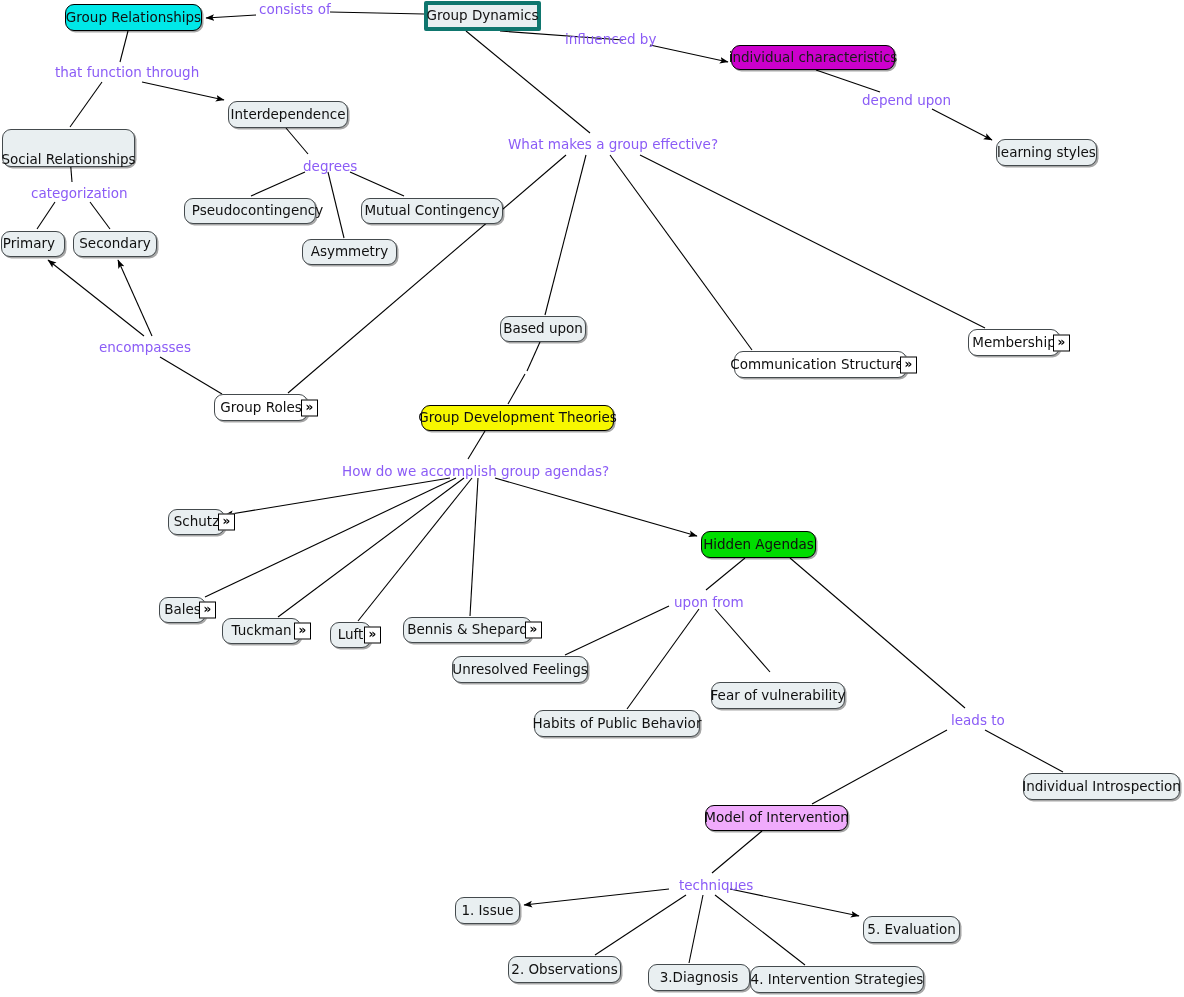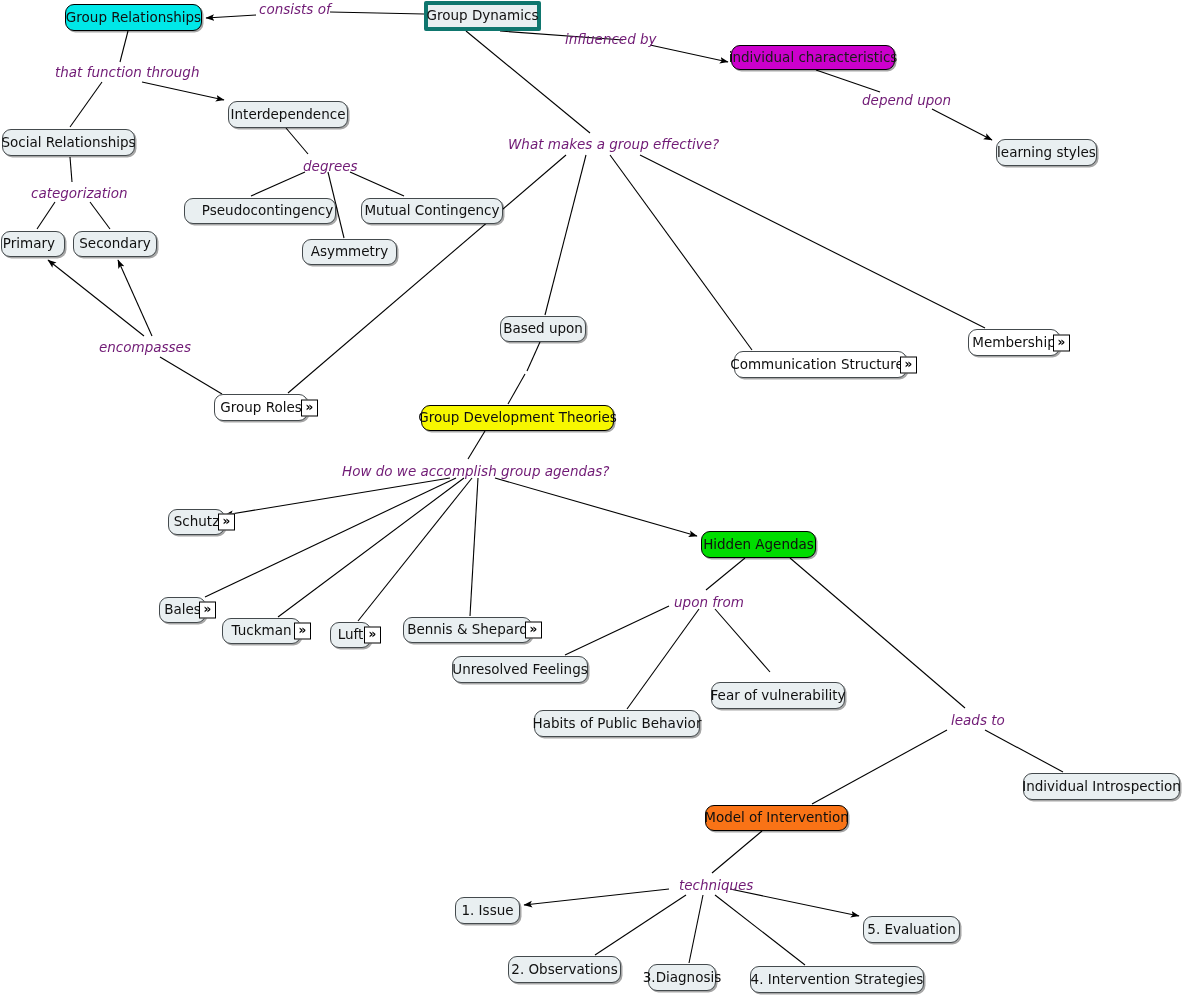--- a/index.html
+++ b/index.html
@@ -50,21 +50,21 @@
     border: 4px solid #0f766e;
     border-radius: 2px;
     background: #e9eff1;
     box-shadow: none;
     padding: 0 7px;
   }
   .node.cyan   { background: #00e8e8; border-color: #000000; }
   .node.magenta{ background: #cc00cc; border-color: #000000; color: #1a1a1a; }
   .node.yellow { background: #f7f700; border-color: #000000; }
   .node.green  { background: #00dd00; border-color: #000000; }
-  .node.red    { background: #f97316; border-color: #000000; }
+  .node.red    { background: #f0abfc; border-color: #000000; }
   .node.plain  { background: #ffffff; }
 
   
   .link-badge {
     position: absolute;
     right: -11px;
     top: 50%;
     transform: translateY(-50%);
     width: 15px;
     height: 15px;
@@ -75,24 +75,23 @@
     line-height: 13px;
     text-align: center;
     font-weight: bold;
     font-family: "DejaVu Sans", sans-serif;
   }
 
   .linklabel {
     position: absolute;
     white-space: nowrap;
     font-size: 13.5px;
-    color: #701a75;
+    color: #8b5cf6;
     line-height: 1;
     background: transparent;
-    font-style: italic;
   }
 </style>
 </head>
 <body>
 
 <div id="cmap">
   <svg id="edge-layer" viewBox="0 0 1184 997" width="1184" height="997" xmlns="http://www.w3.org/2000/svg">
     <defs>
       <marker id="arrowhead" markerWidth="9" markerHeight="9" refX="7.5" refY="3.2" orient="auto" markerUnits="strokeWidth">
         <path d="M0,0.2 L8,3.2 L0,6.2 L1.8,3.2 z" fill="#000000"></path>
@@ -153,27 +152,27 @@
       </div>
       <div class="node cyan" style="left: 65px; top: 4px; width: 137px; height: 27px;">
         <span class="nlabel">Group Relationships</span>
       </div>
       <div class="node magenta" style="left: 731px; top: 45px; width: 164px; height: 25px;">
         <span class="nlabel">individual characteristics</span>
       </div>
       <div class="node " style="left: 996px; top: 139px; width: 101px; height: 27px;">
         <span class="nlabel">learning styles</span>
       </div>
-      <div class="node " style="left: 2px; top: 129px; width: 133px; height: 27px;">
+      <div class="node " style="left: 2px; top: 129px; width: 133px; height: 38px; align-items: flex-end;">
         <span class="nlabel">Social Relationships</span>
       </div>
       <div class="node " style="left: 228px; top: 101px; width: 120px; height: 27px;">
         <span class="nlabel">Interdependence</span>
       </div>
-      <div class="node " style="left: 184px; top: 198px; width: 152px; height: 26px; padding-left: 24px;">
+      <div class="node " style="left: 184px; top: 198px; width: 132px; height: 26px; padding-left: 24px;">
         <span class="nlabel">Pseudocontingency</span>
       </div>
       <div class="node " style="left: 361px; top: 198px; width: 142px; height: 26px;">
         <span class="nlabel">Mutual Contingency</span>
       </div>
       <div class="node " style="left: 302px; top: 239px; width: 95px; height: 26px;">
         <span class="nlabel">Asymmetry</span>
       </div>
       <div class="node " style="left: 1px; top: 231px; width: 64px; height: 26px; justify-content: flex-end;">
         <span class="nlabel">Primary</span>
@@ -236,21 +235,21 @@
       </div>
       <div class="node red" style="left: 705px; top: 805px; width: 143px; height: 26px;">
         <span class="nlabel">Model of Intervention</span>
       </div>
       <div class="node " style="left: 455px; top: 897px; width: 65px; height: 27px;">
         <span class="nlabel">1. Issue</span>
       </div>
       <div class="node " style="left: 508px; top: 956px; width: 113px; height: 27px;">
         <span class="nlabel">2. Observations</span>
       </div>
-      <div class="node " style="left: 648px; top: 964px; width: 68px; height: 27px;">
+      <div class="node " style="left: 648px; top: 964px; width: 102px; height: 27px;">
         <span class="nlabel">3.Diagnosis</span>
       </div>
       <div class="node " style="left: 750px; top: 966px; width: 174px; height: 27px;">
         <span class="nlabel">4. Intervention Strategies</span>
       </div>
       <div class="node " style="left: 863px; top: 916px; width: 97px; height: 27px;">
         <span class="nlabel">5. Evaluation</span>
       </div>
     </div>
   <div id="label-layer">

